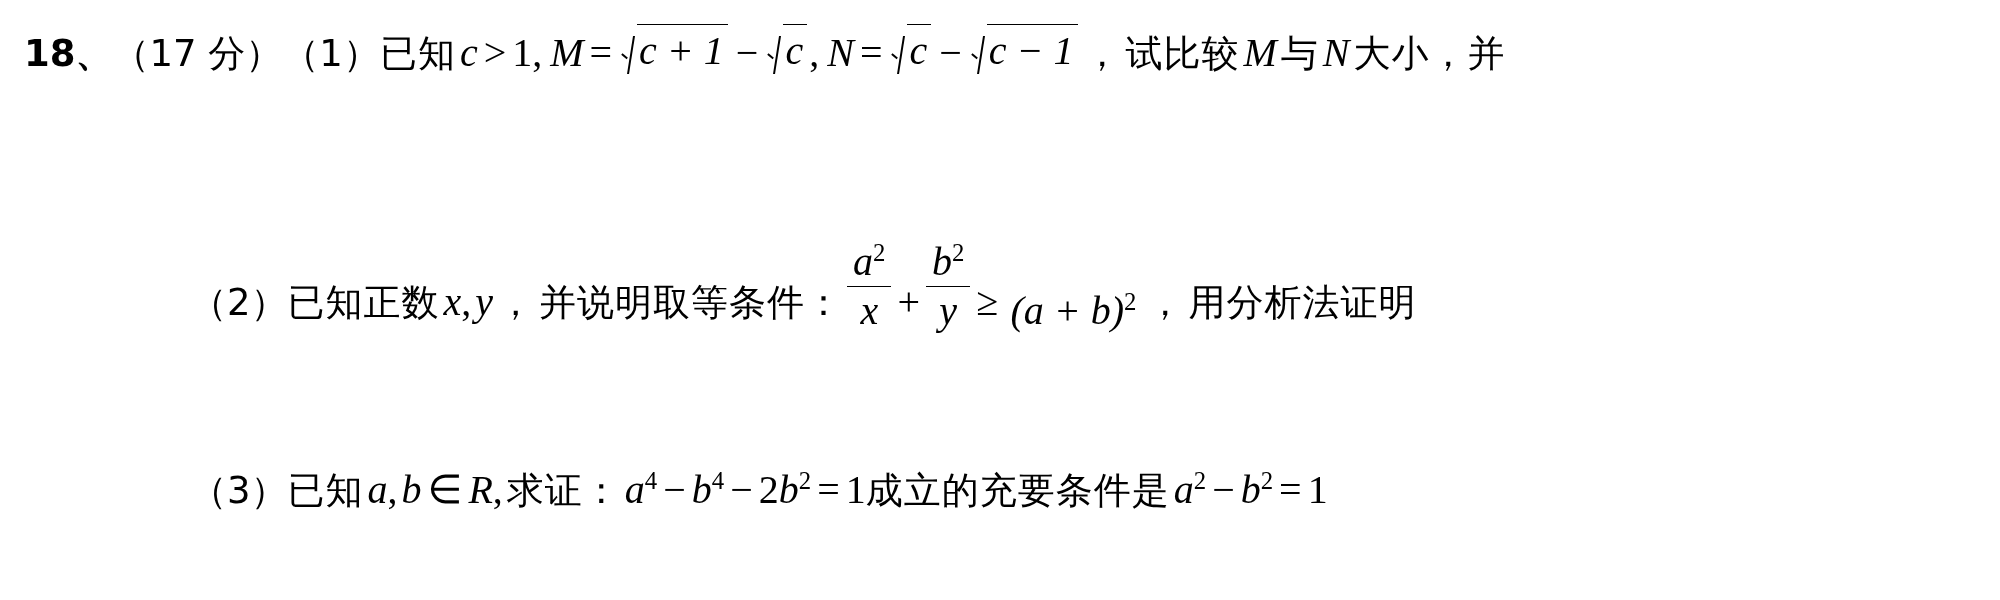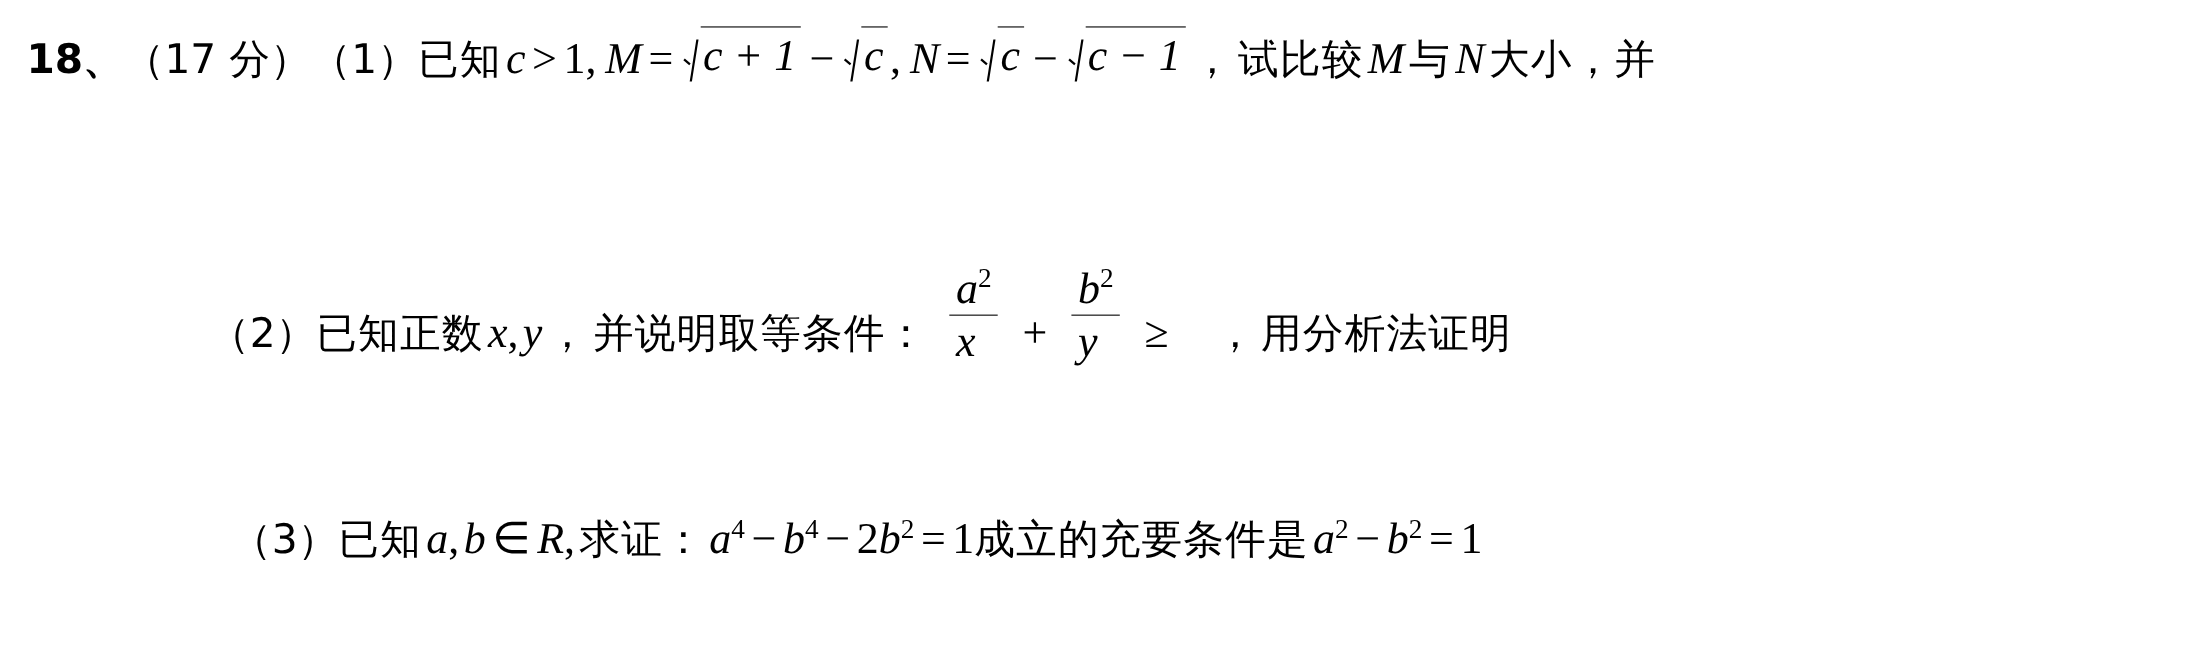--- a/index.html
+++ b/index.html
@@ -94,42 +94,43 @@
     border-top: 1.8px solid #000;
     padding: 2px 4px 0 2px;
     position: relative;
     top: -2px;
   }
 
   
   .frac {
     display: inline-block;
     vertical-align: -0.55em;
-    margin: 0 16px;
+    text-align: center;
+    margin: 0 0;
     line-height: 1.1;
   }
   .frac .num {
     display: block;
     padding: 0 6px 2px 6px;
   }
   .frac .den {
     display: block;
     border-top: 1.8px solid #000;
     padding: 2px 6px 0 6px;
   }
 
   
   .line {
     position: absolute;
     white-space: nowrap;
   }
   .l1 { left: 24px; top: 26px; }
   .l2 { left: 212px; top: 128px; }
   .l3 { left: 190px; top: 240px; }
-  .l4 { left: 190px; top: 466px; margin-left: 20px; }
+  .l4 { left: 190px; top: 466px; }
 
   .qnum {
     font-family: "DejaVu Sans", sans-serif;
     font-weight: bold;
     font-size: 37px;
   }
   .paren-cn {
     font-family: "DejaVu Sans", sans-serif;
     font-size: 37px;
   }
@@ -161,20 +162,21 @@
     <span class="cn">，</span>
     <span class="cn">并说明取等条件：</span>
 
     <span class="frac">
       <span class="num math">a<sup class="expup">2</sup></span>
       <span class="den math">x</span>
     </span><span class="op">+</span><span class="frac">
       <span class="num math">b<sup class="expup">2</sup></span>
       <span class="den math">y</span>
     </span><span class="op">≥</span><span class="frac">
+      <span class="num math">(<span>a + b</span>)<sup class="expup">2</sup></span>
     </span>
 
     <span class="cn">，</span>
     <span class="cn">用分析法证明</span>
   </div>
 
   <div class="line l4">
     <span class="paren-cn">（3）</span><span class="cn">已知</span>
     <span class="math">a</span><span class="mathup">,</span>&nbsp;<span class="math">b</span><span class="op">∈</span><span class="math">R</span><span class="mathup">,</span>
     <span class="cn">求证：</span>

